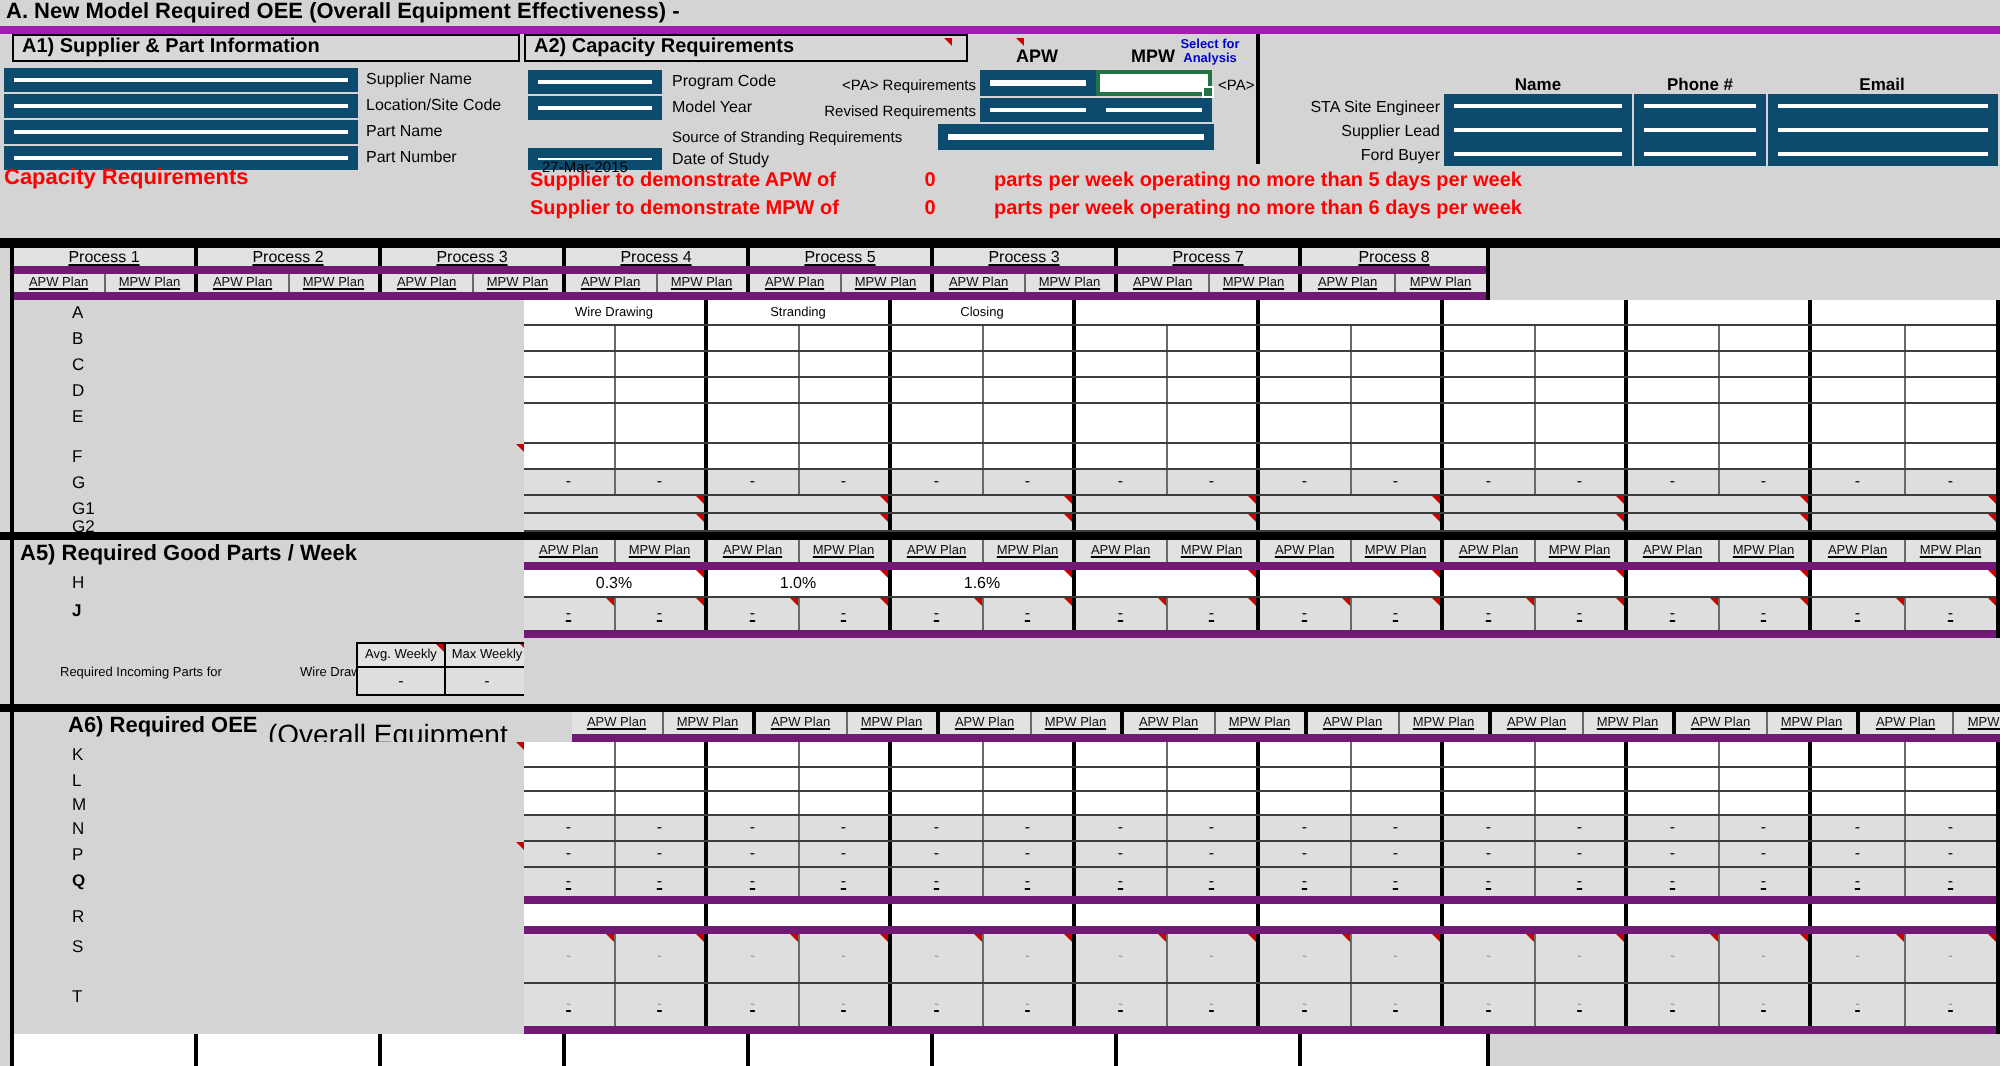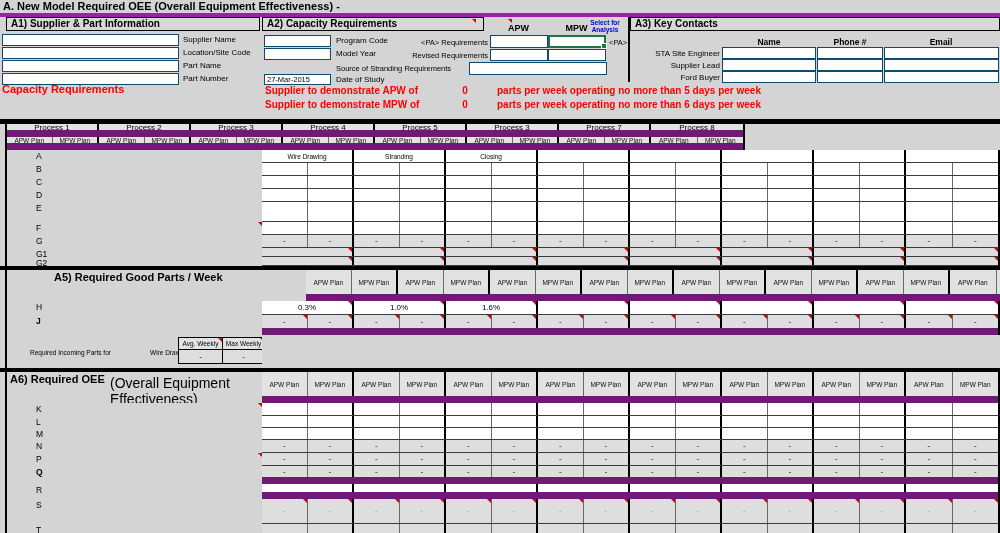--- a/index.html
+++ b/index.html
@@ -4,21 +4,21 @@
 <style>
   html,body{margin:0;padding:0;}
   body{width:1000px;height:533px;overflow:hidden;background:#d4d4d4;
        font-family:"Liberation Sans",sans-serif;color:#000;}
   .abs{position:absolute;}
   .titlebar{height:13px;border-bottom:4px solid #a21caf;font-weight:bold;font-size:11px;
             line-height:13px;padding-left:3px;background:#d4d4d4;}
   .hband{position:relative;height:65px;}
   .secbox{border:1px solid #000;font-weight:bold;font-size:10px;line-height:12px;
           padding-left:4px;background:#d8d8d8;box-sizing:border-box;}
-  .boxw{background:#fff;border:1px solid #0c4a6e;box-sizing:border-box;}
+  .boxw{background:#fff;border:5px solid #0c4a6e;box-sizing:border-box;}
   .lbl8{font-size:8px;line-height:10px;white-space:nowrap;}
   .lbl75{font-size:7.5px;line-height:9px;white-space:nowrap;}
   .rt{text-align:right;}
   .bold{font-weight:bold;}
   .bluelink{color:#0000cc;font-size:6.5px;line-height:7px;font-weight:bold;text-align:center;}
   .selcell{background:#fff;border:2px solid #217346;box-sizing:border-box;position:relative;}
   .selcell::after{content:"";position:absolute;right:-3px;bottom:-3px;width:4px;height:4px;
                   background:#217346;border:1px solid #fff;}
   .vline{background:#000;}
   .redband{position:relative;height:37px;color:#fe0000;font-weight:bold;}
@@ -26,21 +26,21 @@
   .red10{font-size:10px;line-height:13px;white-space:nowrap;}
   .divbar{height:5px;background:#000;}
   .divbar.thin{height:4px;}
   .section{margin-left:5px;width:995px;border-left:2px solid #000;box-sizing:border-box;background:#d4d4d4;}
   .srow{display:flex;}
   .lcol{width:255px;flex:none;position:relative;overflow:hidden;}
   .gcol{width:738px;flex:none;display:flex;flex-direction:column;
         border-right:2px solid #000;box-sizing:border-box;}
   .gcol.noborder{border-right:none;}
   .grow{display:flex;flex:1;min-height:0;border-bottom:1px solid #3c3c3c;}
-  .grow.dark{border-bottom:7px solid #701a75;}
+  .grow.dark{border-bottom:4px solid #701a75;text-decoration:underline;}
   .pgroup{width:92px;box-sizing:border-box;border-right:2px solid #000;display:flex;position:relative;}
   .pgroup:last-child{border-right:none;}
   .pgroup.center{align-items:center;justify-content:center;}
   .subcell{flex:1;border-right:1px solid #6a6a6a;box-sizing:border-box;position:relative;
            display:flex;align-items:center;justify-content:center;}
   .subcell:last-child{border-right:none;}
   .c-white{background:#ffffff;}
   .c-gray{background:#dedede;}
   .c-head{background:#e2e2e2;}
   .prochead{font-size:8px;}
@@ -100,21 +100,20 @@
   <div class="abs boxw" style="left:548px;top:32px;width:58px;height:12px;"></div>
 
   <div class="abs lbl75" style="left:336px;top:47px;">Source of Stranding Requirements</div>
   <div class="abs boxw" style="left:469px;top:45px;width:138px;height:13px;"></div>
 
   <div class="abs boxw" style="left:264px;top:57px;width:67px;height:11px;font-size:7.5px;line-height:9px;padding-left:2px;">27-Mar-2015</div>
   <div class="abs lbl8" style="left:336px;top:58px;">Date of Study</div>
 
   <div class="abs vline" style="left:628px;top:0;width:2px;height:65px;"></div>
 
-  <div class="abs secbox" style="left:630px;top:0;width:370px;height:14px;">A3) Key Contacts</div>
   <div class="abs bold lbl8" style="left:722px;top:20px;width:94px;text-align:center;font-size:8.5px;">Name</div>
   <div class="abs bold lbl8" style="left:817px;top:20px;width:66px;text-align:center;font-size:8.5px;">Phone #</div>
   <div class="abs bold lbl8" style="left:884px;top:20px;width:114px;text-align:center;font-size:8.5px;">Email</div>
   <div class="abs lbl8 rt" style="left:632px;top:32px;width:88px;">STA Site Engineer</div>
   <div class="abs lbl8 rt" style="left:632px;top:44px;width:88px;">Supplier Lead</div>
   <div class="abs lbl8 rt" style="left:632px;top:56px;width:88px;">Ford Buyer</div>
   <div class="abs boxw" style="left:722px;top:30px;width:94px;height:12px;"></div>
   <div class="abs boxw" style="left:817px;top:30px;width:66px;height:12px;"></div>
   <div class="abs boxw" style="left:884px;top:30px;width:115px;height:12px;"></div>
   <div class="abs boxw" style="left:722px;top:42px;width:94px;height:12px;"></div>
@@ -549,21 +548,21 @@
           </div>
           <div class="pgroup center c-gray">
             <span class="redtri"></span>
           </div>
         </div>
       </div>
     </div>
   </div>
 <div class="divbar thin"></div>
 <div id="section-a5" class="section">
-    <div class="srow" style="height: 31px; padding-left: 44px;">
+    <div class="srow" style="height: 15px;">
       <div class="lcol">
         <div class="abs sectitle bold" style="left: 3px; top: 1px;">A5) Required Good Parts / Week</div>
       </div>
       <div class="gcol">
         <div class="grow dark">
           <div class="pgroup">
             <div class="subcell c-head subhead">APW Plan</div>
             <div class="subcell c-head subhead">MPW Plan</div>
           </div>
           <div class="pgroup">
@@ -729,21 +728,21 @@
         <div class="minihead" style="left: 171px; top: 2px; width: 45px; height: 13px;">Avg. Weekly<span class="redtri"></span></div>
         <div class="minihead" style="left: 215px; top: 2px; width: 43px; height: 13px;">Max Weekly<span class="redtri"></span></div>
         <div class="minival" style="left: 171px; top: 14px; width: 45px; height: 15px; line-height: 14px;">-</div>
         <div class="minival" style="left: 215px; top: 14px; width: 43px; height: 15px; line-height: 14px;">-</div>
       </div>
       <div class="gcol noborder"></div>
     </div>
   </div>
 <div class="divbar thin"></div>
 <div id="section-a6" class="section">
-    <div class="srow" style="height: 31px;">
+    <div class="srow" style="height: 15px; padding-left: 24px;">
       <div class="lcol">
         <div class="abs sectitle bold" style="left: 3px; top: 1px;">A6) Required OEE</div>
         <div class="abs" style="left: 103px; top: 3px; font-size: 14px;">(Overall Equipment Effectiveness)</div>
       </div>
       <div class="gcol">
         <div class="grow dark">
           <div class="pgroup">
             <div class="subcell c-head subhead">APW Plan</div>
             <div class="subcell c-head subhead">MPW Plan</div>
           </div>

